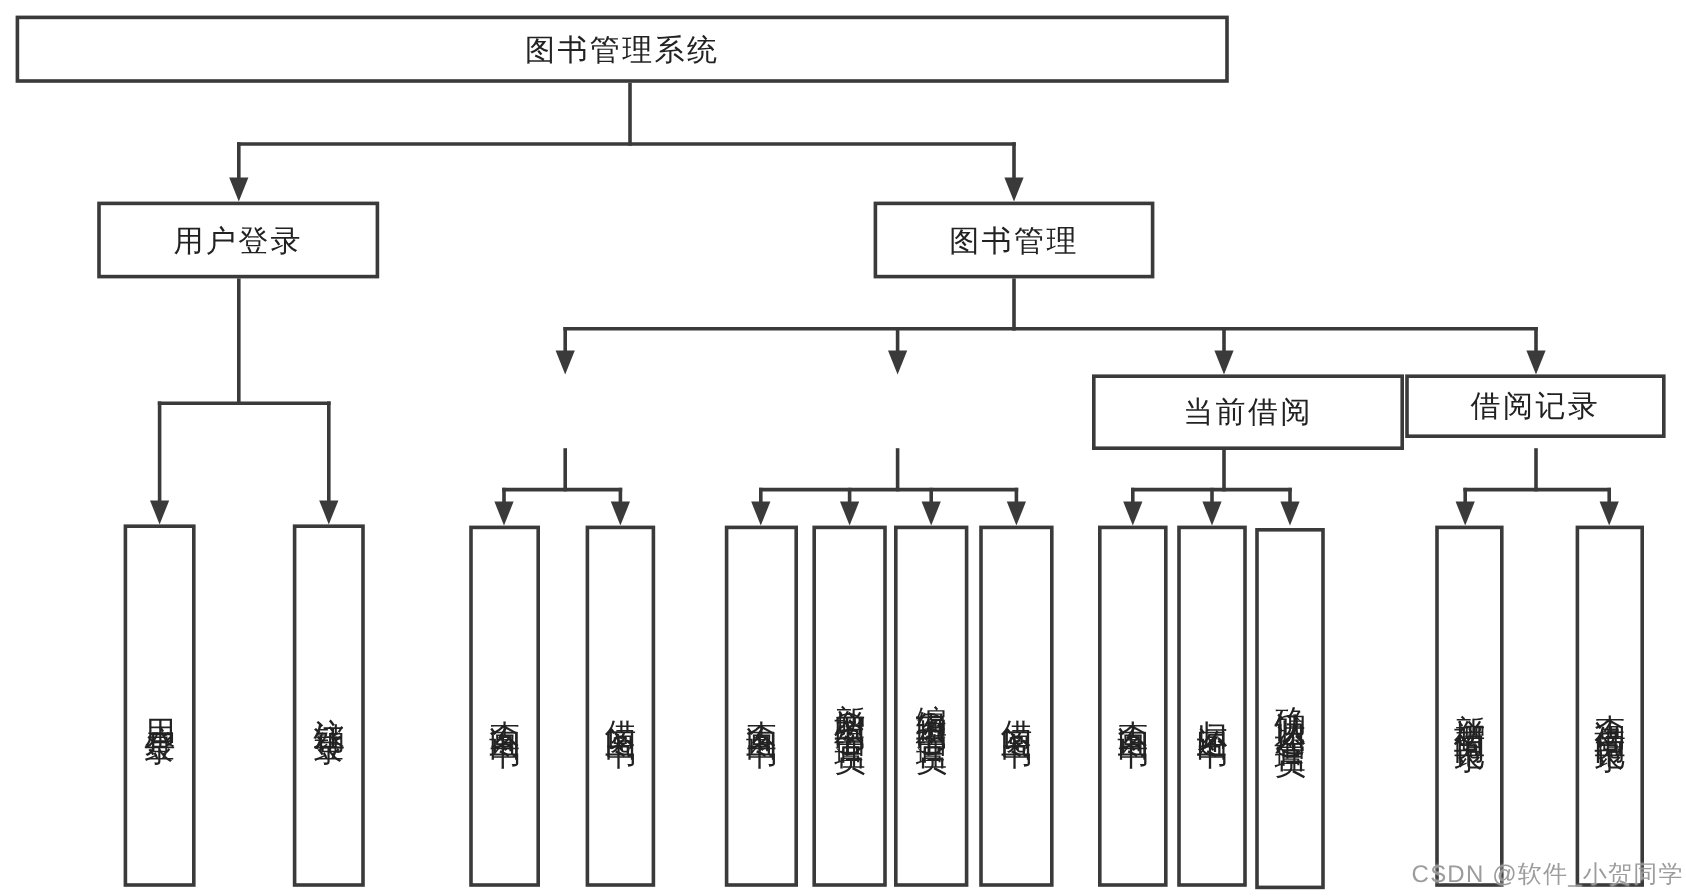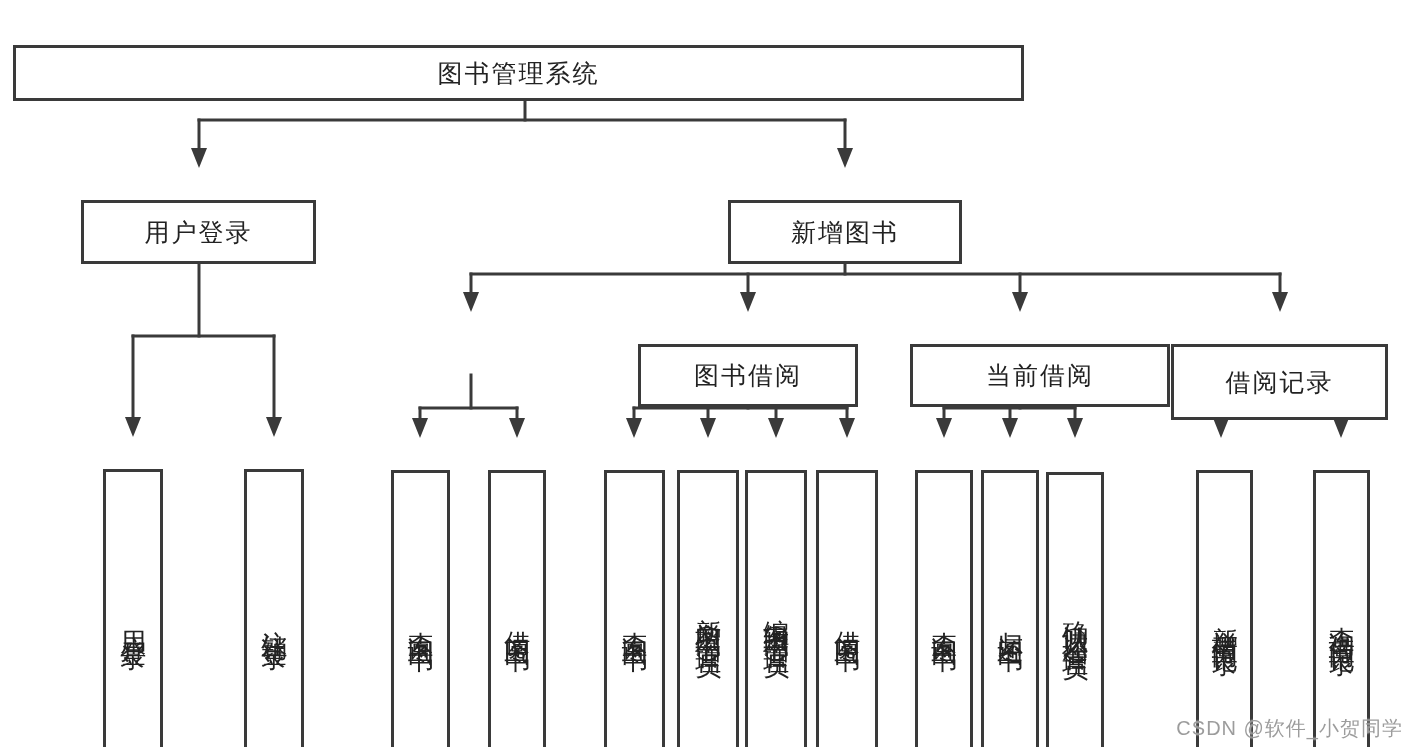--- a/index.html
+++ b/index.html
@@ -21,21 +21,20 @@
     position: absolute;
     box-sizing: border-box;
     background: #ffffff;
     border: 3px solid #3a3a3a;
     color: #222222;
     display: flex;
     align-items: center;
     justify-content: center;
     text-align: center;
     z-index: 2;
-    margin-top: 32px;
   }
   .box.h {
     font-size: 25px;
     letter-spacing: 2px;
     white-space: nowrap;
   }
   .box.v {
     writing-mode: vertical-rl;
     font-size: 26px;
     letter-spacing: 5px;
@@ -120,25 +119,24 @@
       <polygon points="1002,418 1018,418 1010,438"></polygon>
       <polygon points="1067,418 1083,418 1075,438"></polygon>
       <polygon points="1213,418 1229,418 1221,438"></polygon>
       <polygon points="1333,418 1349,418 1341,438"></polygon>
     </g>
   </svg>
 
   <div class="box h" style="left:13px; top:13px; width:1011px; height:56px">图书管理系统</div>
 
   <div class="box h" style="left:81px; top:168px; width:235px; height:64px">用户登录</div>
-  <div class="box h" style="left:728px; top:168px; width:234px; height:64px">新增图书</div>
+  <div class="box h" style="left:728px; top:168px; width:234px; height:64px">图书管理</div>
 
-  <div class="box h" style="left:638px; top:312px; width:220px; height:63px">图书借阅</div>
   <div class="box h" style="left:910px; top:312px; width:260px; height:63px">当前借阅</div>
-  <div class="box h" style="left:1171px; top:312px; width:217px; height:76px">借阅记录</div>
+  <div class="box h" style="left:1171px; top:312px; width:217px; height:53px">借阅记录</div>
 
   <div class="box v" style="left:103px; top:437px; width:60px; height:302px">用户登录</div>
   <div class="box v" style="left:244px; top:437px; width:60px; height:302px">注销登录</div>
 
   <div class="box v" style="left:391px; top:438px; width:59px; height:301px">查询图书</div>
   <div class="box v" style="left:488px; top:438px; width:58px; height:301px">借阅图书</div>
 
   <div class="box v" style="left:604px; top:438px; width:61px; height:301px">查询图书</div>
   <div class="box v" style="left:677px; top:438px; width:62px; height:301px">新增图书（管理员）</div>
   <div class="box v" style="left:745px; top:438px; width:62px; height:301px">编辑图书（管理员）</div>

